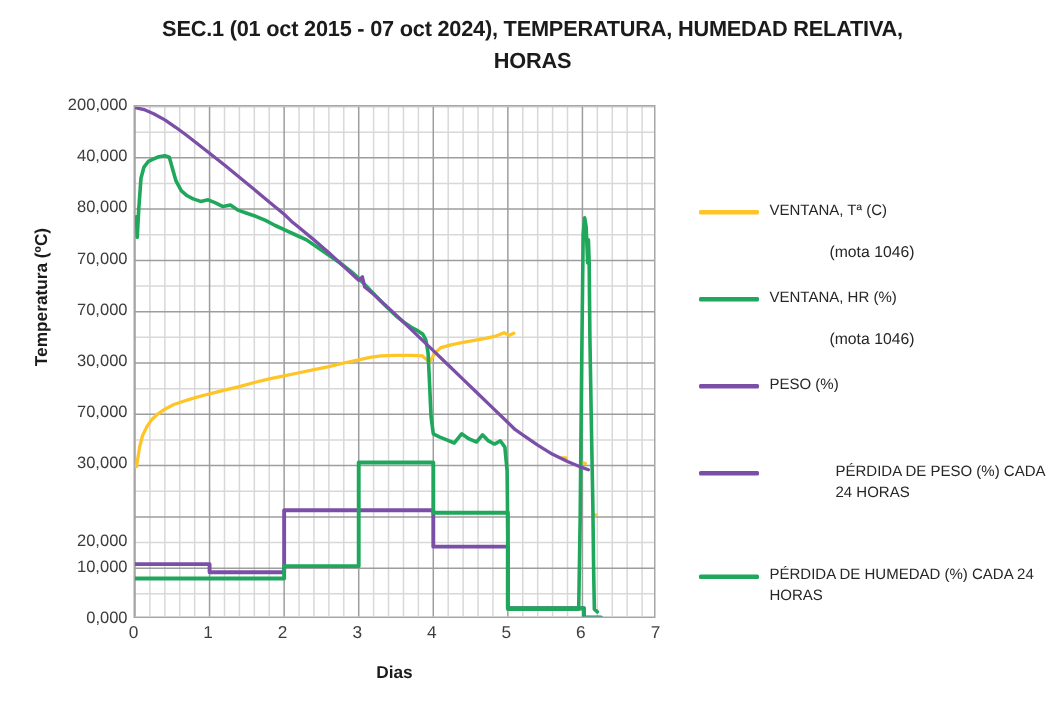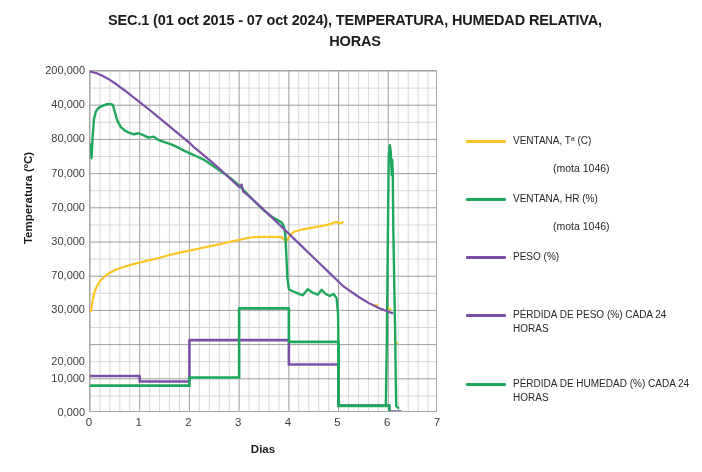--- a/index.html
+++ b/index.html
@@ -259,21 +259,21 @@
       <div class="legend-sub" style="top: 28px;">(mota 1046)</div>
       <div class="legend-row" style="top: 58px;">
         <span class="legend-swatch" style="background: rgb(31, 168, 92);"></span>
         <span class="legend-label">VENTANA, HR (%)</span>
       </div>
       <div class="legend-sub" style="top: 86px;">(mota 1046)</div>
       <div class="legend-row" style="top: 116px;">
         <span class="legend-swatch" style="background: rgb(123, 79, 168);"></span>
         <span class="legend-label">PESO (%)</span>
       </div>
-      <div class="legend-row" style="top: 174px;">
+      <div class="legend-row" style="top: 174px; gap: 44px;">
         <span class="legend-swatch" style="background: rgb(123, 79, 168);"></span>
         <span class="legend-label">PÉRDIDA DE PESO (%) CADA 24 HORAS</span>
       </div>
       <div class="legend-row" style="top: 243px;">
         <span class="legend-swatch" style="background: rgb(31, 168, 92);"></span>
         <span class="legend-label">PÉRDIDA DE HUMEDAD (%) CADA 24 HORAS</span>
       </div>
     </div>
 
 </div>

